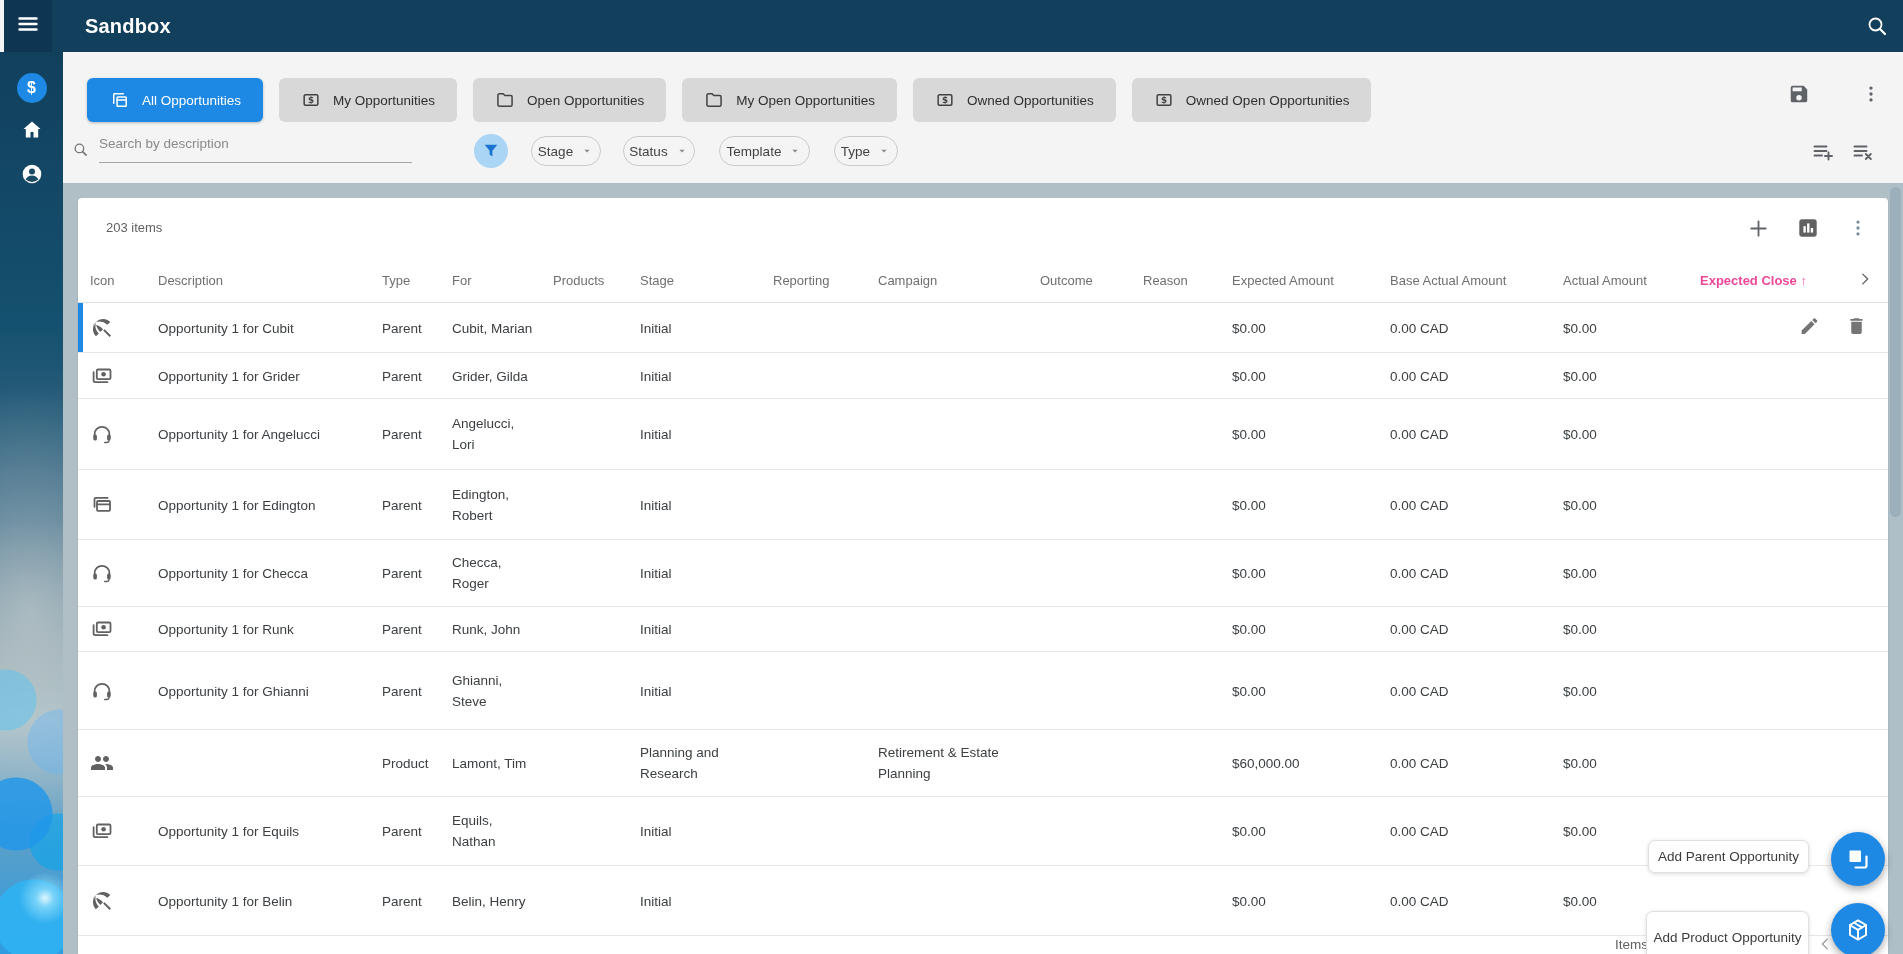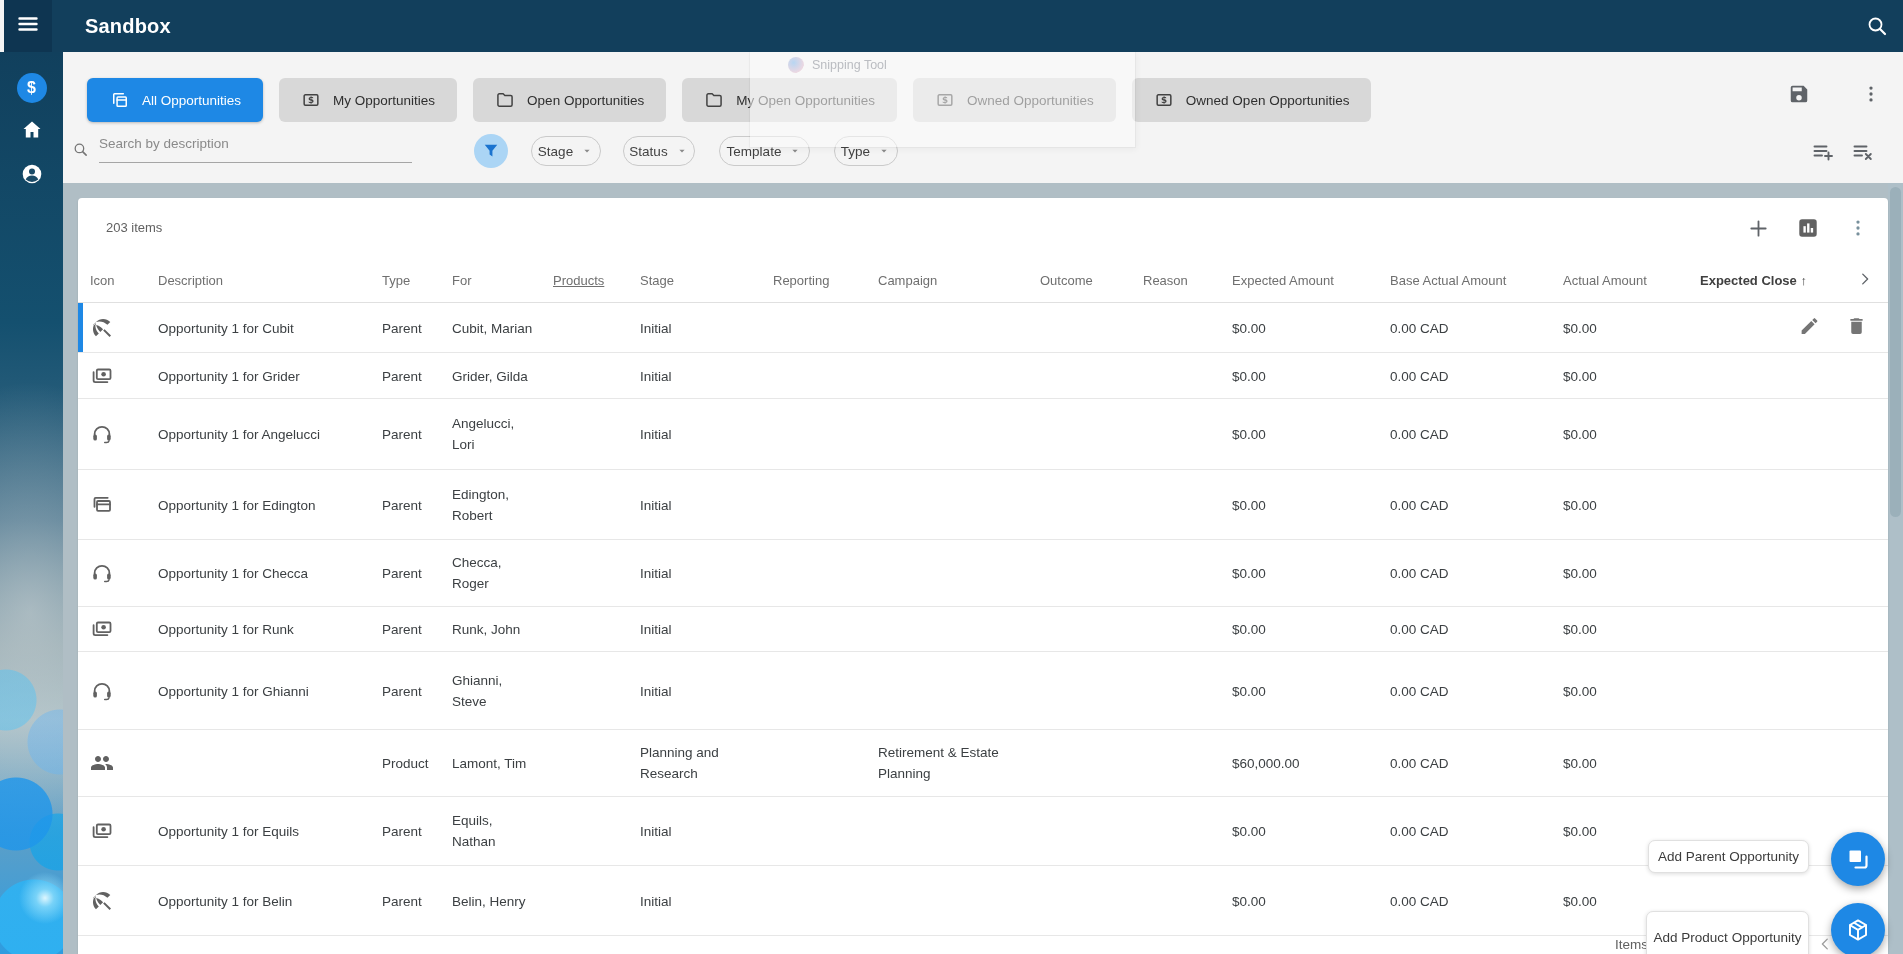--- a/index.html
+++ b/index.html
@@ -59,21 +59,21 @@
   .vscroll { position:absolute; right:0; top:183px; width:15px; height:771px; background:#aebfc8; }
   .vscroll .thumb { position:absolute; left:2px; top:4px; width:11px; height:330px; border-radius:6px; background:#9bb0ba; }
   .card { position:absolute; left:78px; top:198px; width:1810px; height:756px; background:#fff; border-radius:4px 4px 0 0; box-shadow:0 1px 2px rgba(0,0,0,.12); }
   .card-head { position:absolute; left:0; top:0; width:100%; height:60px; }
   .items-count { position:absolute; left:28px; top:22px; font-size:13px; color:#616161; }
   .card-head .ch-ic { position:absolute; top:18px; }
 
   
   .thead { position:absolute; left:0; top:60px; width:100%; height:45px; border-bottom:1px solid #e0e0e0; }
   .th { position:absolute; top:15px; font-size:13px; color:#6f6f6f; white-space:nowrap; cursor:pointer; }
-  .th.sorted { color:#404040; font-weight:bold; }
+  .th.sorted { color:#ec4899; font-weight:bold; }
   .th-chevron { position:absolute; left:1778px; top:12px; width:18px; height:18px; cursor:pointer; }
   .rows { position:absolute; left:0; top:105px; width:100%; }
   .trow { position:relative; width:100%; border-bottom:1px solid #e7e7e7; cursor:pointer; background:#fff; }
   .trow.selected::before { content:""; position:absolute; left:0; top:0; width:5px; height:100%; background:#1e88e5; }
   .cell { position:absolute; top:50%; transform:translateY(-50%); font-size:13.5px; color:#3c4043; line-height:21px; white-space:pre-line; }
   .cell.icon-cell { width:24px; height:24px; }
   .row-actions { position:absolute; top:50%; transform:translateY(-50%); left:1721px; display:flex; gap:26px; }
 
   
   .pager { position:absolute; left:0; top:735px; width:100%; height:21px; }
@@ -119,24 +119,20 @@
         <div class="rail-item">
           <span><svg width="24" height="24" viewBox="0 0 24 24" xmlns="http://www.w3.org/2000/svg">
               <circle cx="12" cy="12" r="9.3" fill="#ffffff"></circle>
               <circle cx="12" cy="9.4" r="3" fill="#1a4a66"></circle>
               <path d="M5.7 17.5c1.1-2.6 3.5-3.9 6.3-3.9s5.2 1.3 6.3 3.9a9.3 9.3 0 01-12.6 0z" fill="#1a4a66"></path>
             </svg></span>
         </div>
       </div>
   </div>
 
-  <div class="ghost">
-    <div class="ghost-logo"></div>
-    <div class="ghost-title">Snipping Tool</div>
-  </div>
 
   <div class="tabs" id="tabs">
       <div class="tab active">
         <span class="t-icon"><svg width="20" height="20" viewBox="0 0 24 24" xmlns="http://www.w3.org/2000/svg">
             <path d="M4.5 16V5.5a1 1 0 011-1H16" fill="none" stroke="#ffffff" stroke-width="1.8" stroke-linecap="round" stroke-linejoin="round"></path>
             <rect x="8.5" y="8.5" width="11" height="11" rx="1" fill="none" stroke="#ffffff" stroke-width="1.8" stroke-linecap="round" stroke-linejoin="round"></rect>
             <path d="M8.5 12h11" fill="none" stroke="#ffffff" stroke-width="1.8" stroke-linecap="round" stroke-linejoin="round"></path>
           </svg></span>
         <span>All Opportunities</span>
       </div>
@@ -279,21 +275,21 @@
             <circle cx="12" cy="12" r="1.8" fill="#78909c"></circle>
             <circle cx="12" cy="18.5" r="1.8" fill="#78909c"></circle>
           </svg>
         </div>
     </div>
     <div class="thead" id="thead">
         <div class="th" style="left: 12px;">Icon</div>
         <div class="th" style="left: 80px;">Description</div>
         <div class="th" style="left: 304px;">Type</div>
         <div class="th" style="left: 374px;">For</div>
-        <div class="th" style="left: 475px; text-decoration: underline;">Products</div>
+        <div class="th" style="left: 475px;">Products</div>
         <div class="th" style="left: 562px;">Stage</div>
         <div class="th" style="left: 695px;">Reporting</div>
         <div class="th" style="left: 800px;">Campaign</div>
         <div class="th" style="left: 962px;">Outcome</div>
         <div class="th" style="left: 1065px;">Reason</div>
         <div class="th" style="left: 1154px;">Expected Amount</div>
         <div class="th" style="left: 1312px;">Base Actual Amount</div>
         <div class="th" style="left: 1485px;">Actual Amount</div>
         <div class="th sorted" style="left: 1622px;">Expected Close ↑</div>
         <div class="th-chevron"><svg width="18" height="18" viewBox="0 0 24 24" xmlns="http://www.w3.org/2000/svg">

